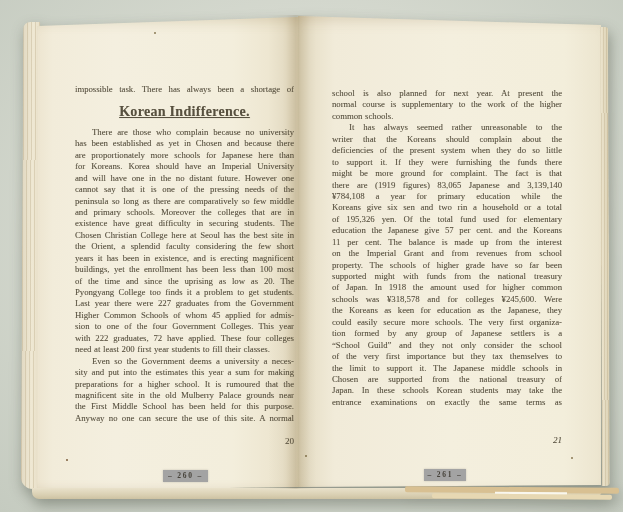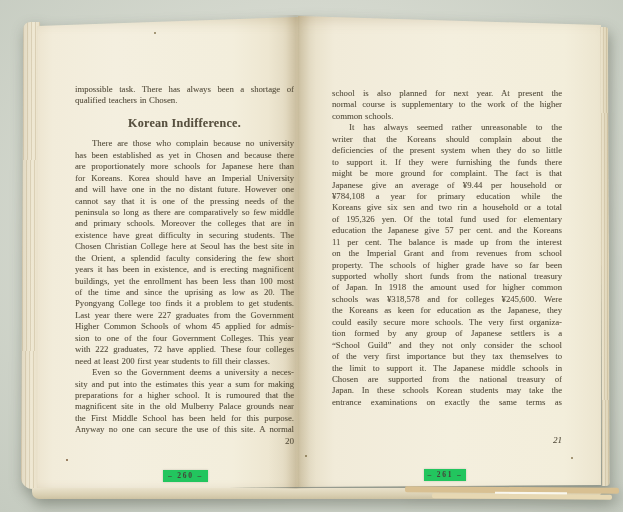--- a/index.html
+++ b/index.html
@@ -63,29 +63,30 @@
     text-align:justify;text-align-last:justify;
     text-shadow:0.2px 0.2px 0 rgba(87,80,63,0.30);
     word-spacing:0.5px;
   }
   .text-block .line.end{text-align-last:left;}
   .text-block .line.indent{text-indent:17px;}
   .left-text{left:75px;top:84px;width:219px;}
   .right-text{left:332px;top:88px;width:230px;}
   .section-heading{
     margin:11px 0 9px 0;height:11.45px;line-height:11.45px;
-    text-align:left;text-align-last:center;font-weight:bold;font-size:12px;letter-spacing:0.3px;
+    text-align:left;text-align-last:center;font-weight:bold;font-size:14px;letter-spacing:0.3px;
     text-shadow:0.2px 0.2px 0 rgba(87,80,63,0.30);
+    text-decoration:underline;
   }
   .folio{position:absolute;color:#57503f;font-size:9px;text-align:right;text-shadow:0.2px 0.2px 0 rgba(87,80,63,0.30);}
   .folio-left{left:75px;top:436px;width:219px;}
   .folio-right{left:332px;top:435px;width:230px;font-style:italic;}
   .shelf-label{
     position:absolute;height:12px;line-height:12px;
-    background:#22c55e;color:#46423a;
+    background:#a3a3a3;color:#46423a;
     font-size:7.5px;font-weight:bold;letter-spacing:1.8px;text-align:center;
     box-shadow:0 0 2px rgba(0,0,0,0.18);
   }
   .label-left{left:163px;top:470px;width:45px;}
   .label-right{left:424px;top:469px;width:42px;}
   .speck{position:absolute;border-radius:50%;background:#8a7а55;}
   .speck{background:#8a7a55;}
   .s1{left:154px;top:32px;width:2px;height:2px;}
   .s2{left:66px;top:459px;width:2px;height:2px;background:#7d5c3c;}
   .s3{left:571px;top:457px;width:2px;height:2px;}
@@ -102,21 +103,20 @@
     <div class="right-edge"></div>
     <div class="bottom-stack"></div>
     <div class="tan-strip-1"></div>
     <div class="white-strip"></div>
     <div class="tan-strip-2"></div>
   </div>
 
   <div class="text-block left-text">
     <div>
         <div class="line">impossible task.  There has always been a shortage of</div>
-        <div class="line end">qualified teachers in Chosen.</div>
       </div>
     <div class="section-heading">Korean Indifference.</div>
     <div>
         <div class="line indent">There are those who complain because no university</div>
         <div class="line">has been established as yet in Chosen and because there</div>
         <div class="line">are proportionately more schools for Japanese here than</div>
         <div class="line">for Koreans.  Korea should have an Imperial University</div>
         <div class="line">and will have one in the no distant future.  However one</div>
         <div class="line">cannot say that it is one of the pressing needs of the</div>
         <div class="line">peninsula so long as there are comparatively so few middle</div>
@@ -145,29 +145,29 @@
   <div class="text-block right-text">
     <div>
         <div class="line">school is also planned for next year.  At present the</div>
         <div class="line">normal course is supplementary to the work of the higher</div>
         <div class="line end">common schools.</div>
         <div class="line indent">It has always seemed rather unreasonable to the</div>
         <div class="line">writer that the Koreans should complain about the</div>
         <div class="line">deficiencies of the present system when they do so little</div>
         <div class="line">to support it.  If they were furnishing the funds there</div>
         <div class="line">might be more ground for complaint.  The fact is that</div>
-        <div class="line">Japanese give an average of ¥9.44 per household or</div>
+        <div class="line">there are (1919 figures) 83,065 Japanese and 3,139,140</div>
         <div class="line">¥784,108 a year for primary education while the</div>
         <div class="line">Koreans give six sen and two rin a household or a total</div>
         <div class="line">of 195,326 yen.  Of the total fund used for elementary</div>
         <div class="line">education the Japanese give 57 per cent. and the Koreans</div>
         <div class="line">11 per cent.  The balance is made up from the interest</div>
         <div class="line">on the Imperial Grant and from revenues from school</div>
         <div class="line">property.  The schools of higher grade have so far been</div>
-        <div class="line">supported wholly short funds from the national treasury</div>
+        <div class="line">supported might with funds from the national treasury</div>
         <div class="line">of Japan.  In 1918 the amount used for higher common</div>
         <div class="line">schools was ¥318,578 and for colleges ¥245,600.  Were</div>
         <div class="line">the Koreans as keen for education as the Japanese, they</div>
         <div class="line">could easily secure more schools.  The very first organiza-</div>
         <div class="line">tion formed by any group of Japanese settlers is a</div>
         <div class="line">“School Guild” and they not only consider the school</div>
         <div class="line">of the very first importance but they tax themselves to</div>
         <div class="line">the limit to support it.  The Japanese middle schools in</div>
         <div class="line">Chosen are supported from the national treasury of</div>
         <div class="line">Japan.  In these schools Korean students may take the</div>

